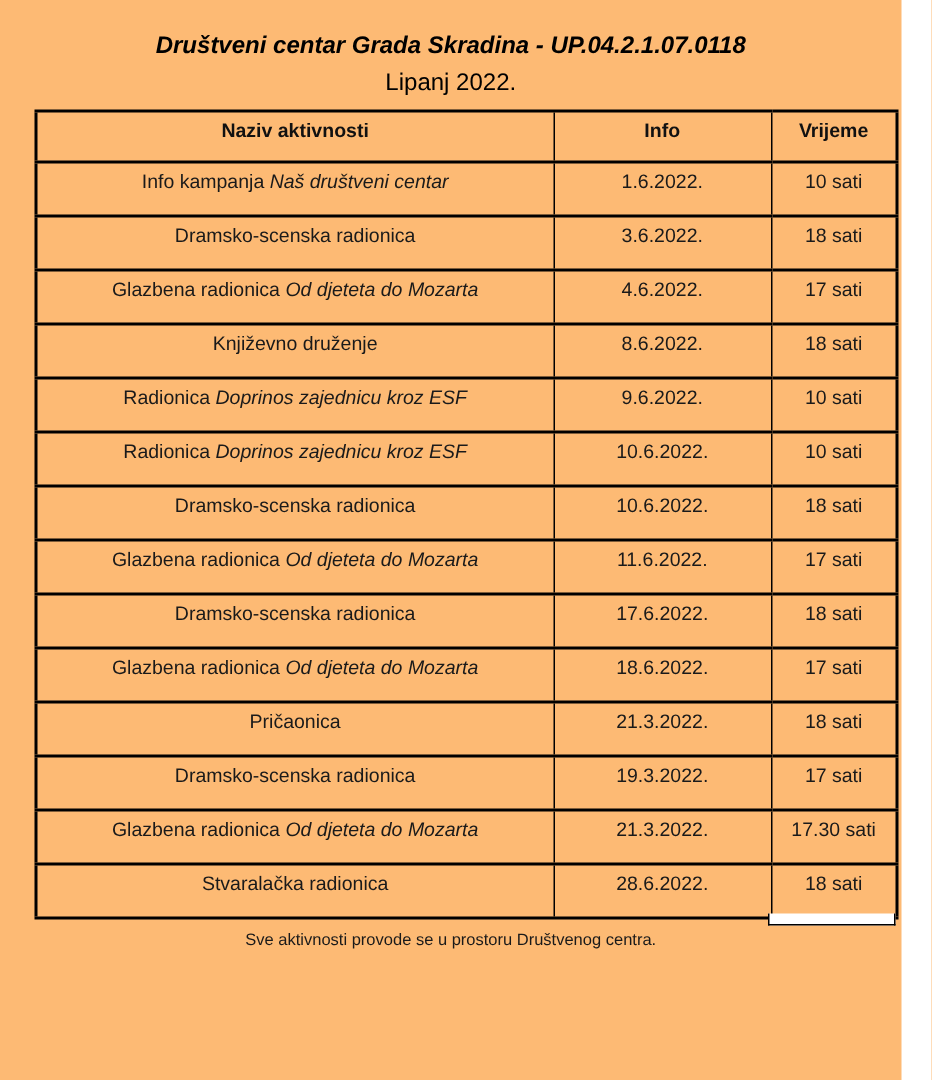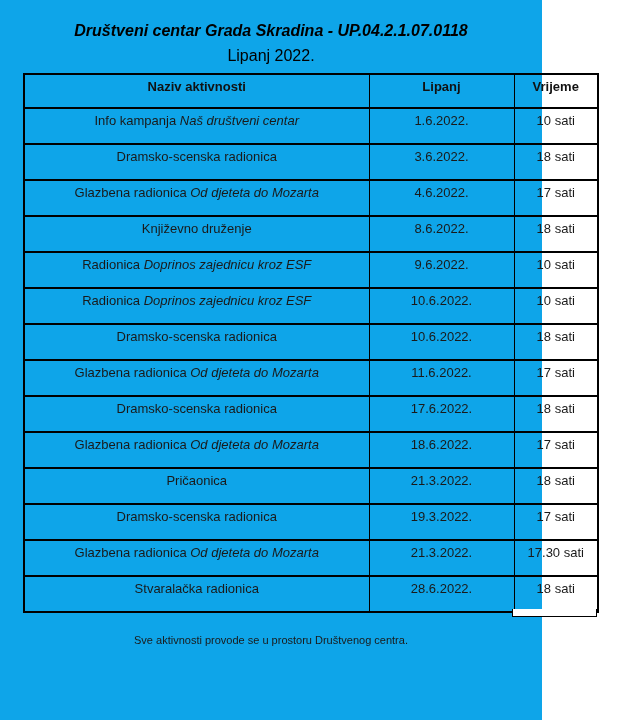--- a/index.html
+++ b/index.html
@@ -5,23 +5,23 @@
   * { margin: 0; padding: 0; box-sizing: border-box; }
   html, body { width: 621px; height: 720px; }
   body {
     background: #ffffff;
     font-family: "Liberation Sans", sans-serif;
     color: #1a1a1a;
     overflow: hidden;
   }
   .page {
     position: relative;
-    width: 542px;
+    width: 601px;
     height: 720px;
-    background: #0ea5e9;
+    background: #fdba74;
   }
   .title {
     padding-top: 22px;
     text-align: center;
     font-size: 16px;
     font-weight: bold;
     font-style: italic;
     color: #000000;
   }
   .subtitle {
@@ -69,21 +69,21 @@
     position: absolute;
     left: 489px;
     bottom: -4px;
     width: 85px;
     height: 8px;
     background: #ffffff;
     border: 1px solid #000000;
     border-top: none;
   }
   .footnote {
-    margin-top: 21px;
+    margin-top: 8px;
     text-align: center;
     font-size: 11px;
     color: #1a1a1a;
   }
 </style>
 </head>
 <body>
 
 <div class="page">
 
@@ -93,21 +93,21 @@
   <div class="table-wrap">
     <table class="activities">
       <colgroup>
         <col class="col-naziv">
         <col class="col-datum">
         <col class="col-vrijeme">
       </colgroup>
       <thead>
         <tr>
           <th>Naziv aktivnosti</th>
-          <th>Lipanj</th>
+          <th>Info</th>
           <th>Vrijeme</th>
         </tr>
       </thead>
       <tbody id="table-body">
   <tr>
     <td><span class="name-regular">Info kampanja </span><span class="name-italic">Naš društveni centar</span></td>
     <td>1.6.2022.</td>
     <td>10 sati</td>
   </tr>
 

